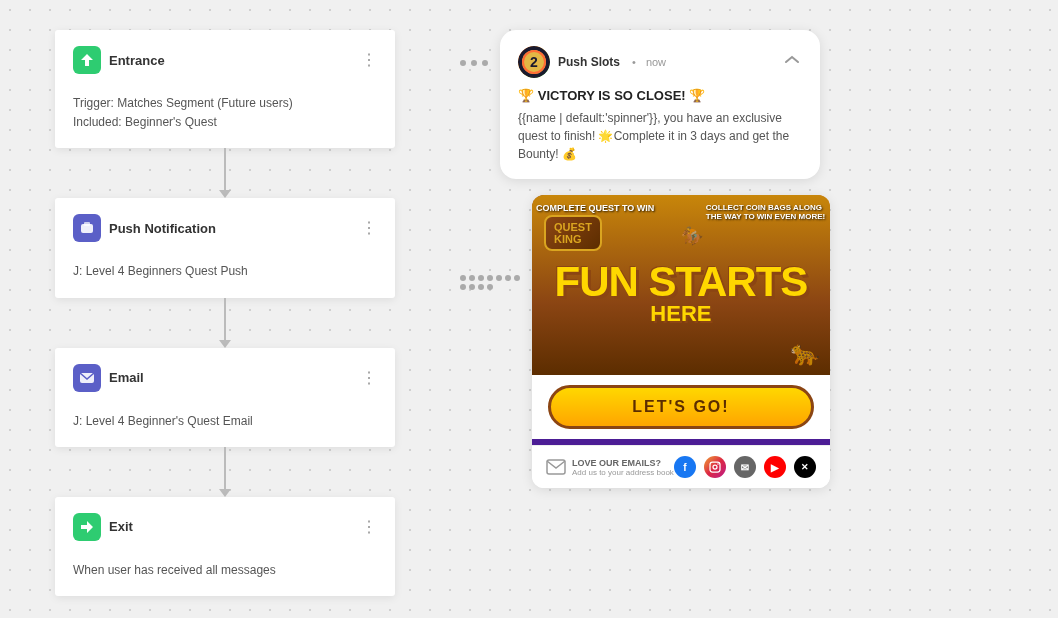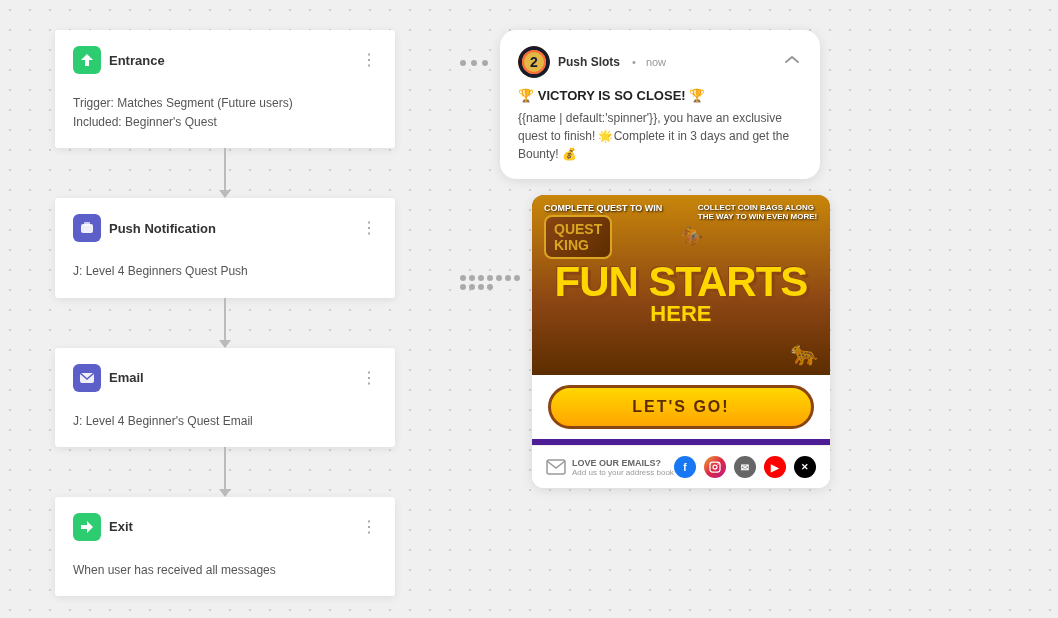--- a/index.html
+++ b/index.html
@@ -201,37 +201,37 @@
       background: linear-gradient(180deg, #c8860a 0%, #8B4513 60%, #5c2d00 100%);
     }
 
     .email-top-text {
       position: absolute;
       top: 8px;
       left: 0;
       right: 0;
       display: flex;
       justify-content: space-between;
-      padding: 0 12px;
+      padding: 0 4px;
       font-size: 9px;
       font-weight: 800;
       color: #fff;
       text-transform: uppercase;
       text-shadow: 1px 1px 2px rgba(0,0,0,0.8);
     }
 
     .quest-king-logo {
       position: absolute;
       top: 20px;
       left: 12px;
       background: linear-gradient(135deg, #8B4513, #5c2d00);
       border: 2px solid #DAA520;
       border-radius: 8px;
       padding: 4px 8px;
-      font-size: 14px;
+      font-size: 11px;
       font-weight: 900;
       color: #DAA520;
       text-transform: uppercase;
     }
 
     .email-prize {
       position: relative;
       text-align: center;
       z-index: 2;
       margin-top: 20px;

